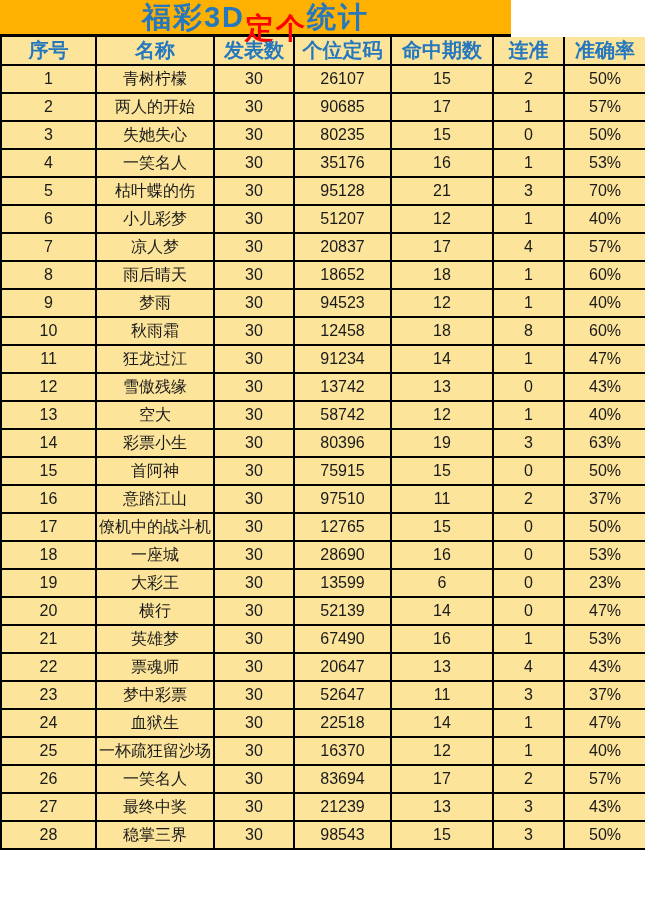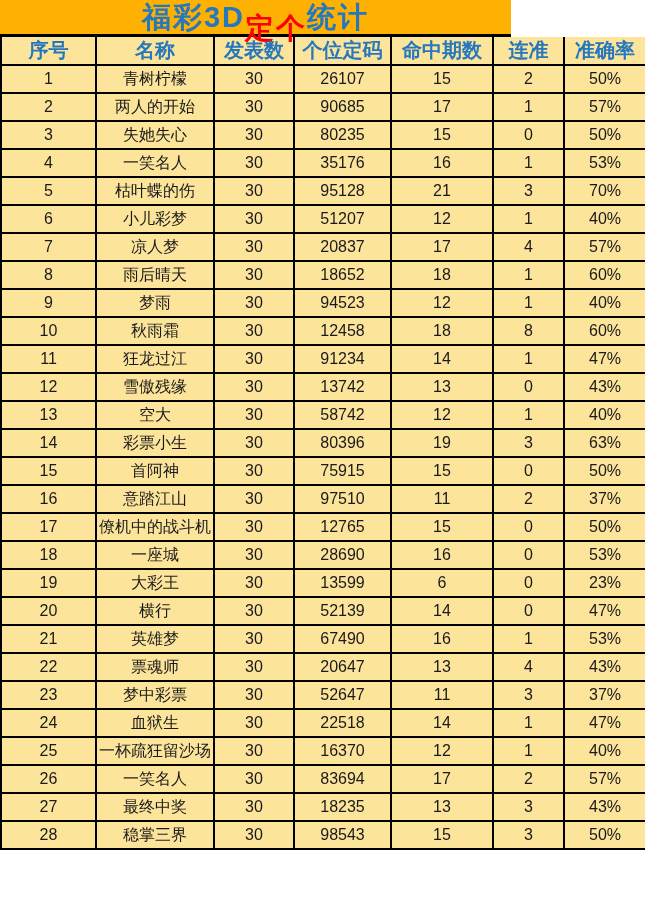--- a/index.html
+++ b/index.html
@@ -326,21 +326,21 @@
           <td>30</td>
           <td>83694</td>
           <td>17</td>
           <td>2</td>
           <td>57%</td>
         </tr>
         <tr>
           <td>27</td>
           <td>最终中奖</td>
           <td>30</td>
-          <td>18235</td>
+          <td>21239</td>
           <td>13</td>
           <td>3</td>
           <td>43%</td>
         </tr>
         <tr>
           <td>28</td>
           <td>稳掌三界</td>
           <td>30</td>
           <td>98543</td>
           <td>15</td>

